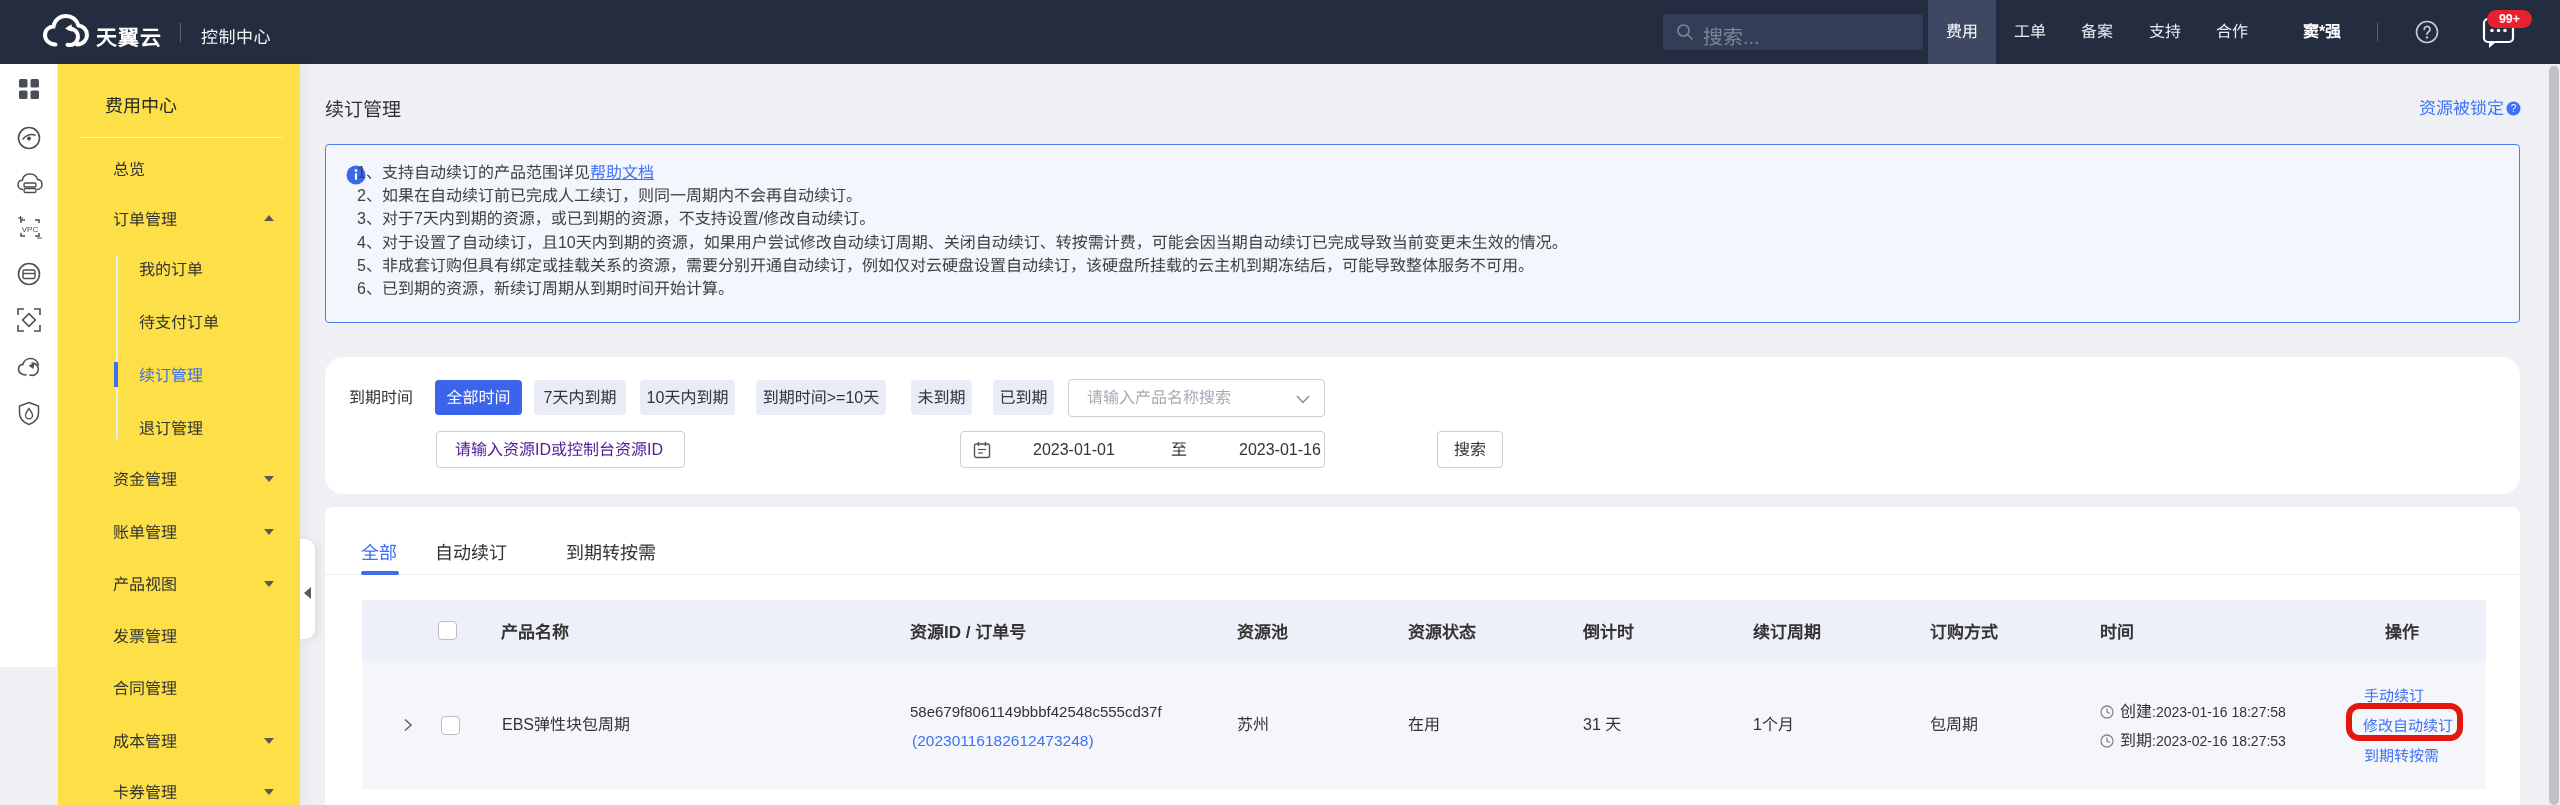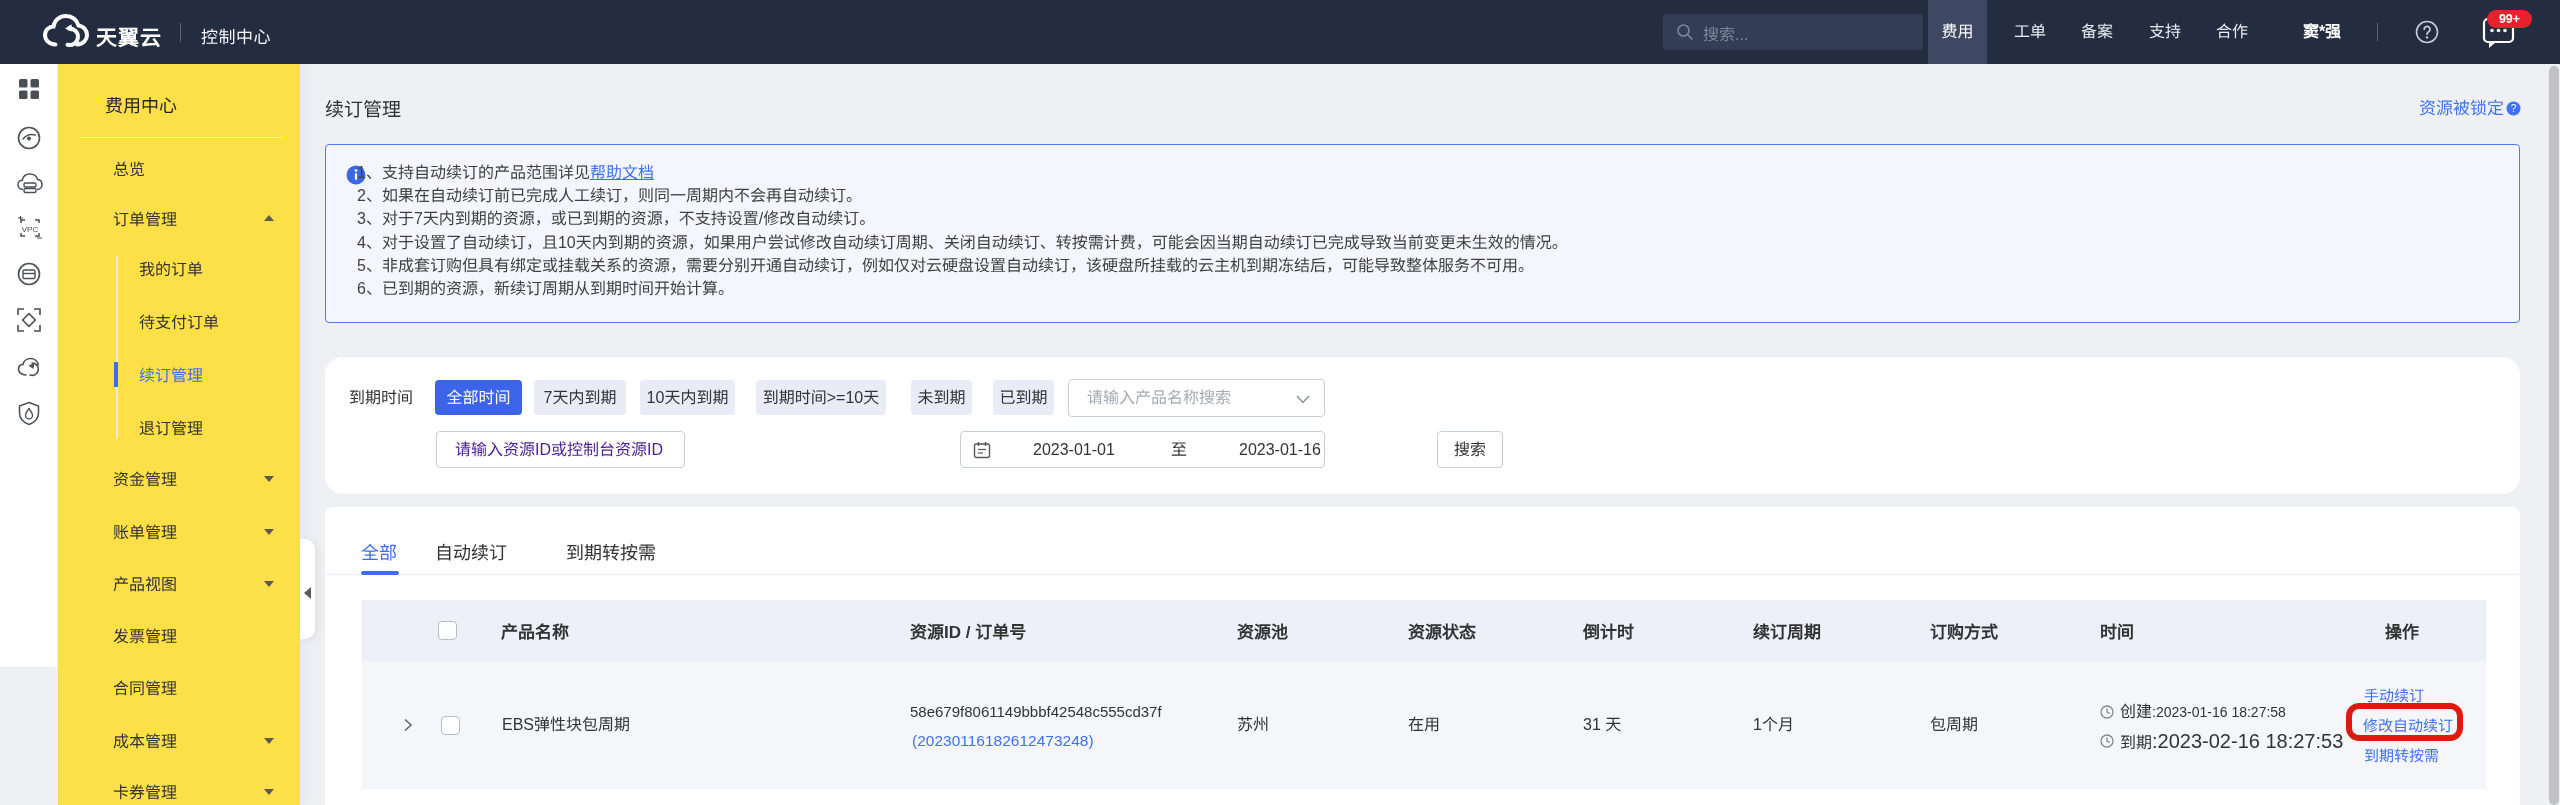--- a/index.html
+++ b/index.html
@@ -5,23 +5,23 @@
 <style>
 *{margin:0;padding:0;box-sizing:border-box;}
 html,body{width:2560px;height:805px;overflow:hidden;}
 body{font-family:"Liberation Sans",sans-serif;background:#eef0f4;position:relative;color:#333;}
 
 #top{position:absolute;left:0;top:0;width:2560px;height:64px;background:#242c40;}
 #top .logo-txt{position:absolute;left:96px;top:21px;font-size:21px;font-weight:700;color:#fff;letter-spacing:1px;}
 #top .sep1{position:absolute;left:180px;top:23px;width:1px;height:19px;background:rgba(255,255,255,.28);}
 #top .console{position:absolute;left:201px;top:23px;font-size:17px;color:#f2f4f8;letter-spacing:0.5px;}
 #search{position:absolute;left:1663px;top:14px;width:260px;height:36px;background:#333d56;border-radius:4px;}
-#search .ph{position:absolute;left:40px;top:7px;font-size:16px;color:#7d8598;}
+#search .ph{position:absolute;left:40px;top:7px;font-size:20px;color:#7d8598;}
 .navitem{position:absolute;top:0;height:64px;line-height:64px;font-size:16px;color:#e8ebf2;text-align:center;}
-#nav-fee{left:1928px;width:59px;background:#3e4862;color:#fff;}
+#nav-fee{left:1928px;width:68px;background:#3e4862;color:#fff;}
 #uname{font-weight:700;color:#fff;}
 #top .sep2{position:absolute;left:2377px;top:23px;width:1px;height:18px;background:rgba(255,255,255,.25);}
 #badge{position:absolute;left:2487px;top:10px;width:45px;height:18px;border-radius:9px;background:#e7212e;color:#fff;font-size:12.5px;font-weight:700;text-align:center;line-height:18px;z-index:3;}
 
 #rail{position:absolute;left:0;top:64px;width:58px;height:603px;background:#fff;border-right:1px solid #ececec;}
 #rail svg{position:absolute;left:16px;}
 
 #side{position:absolute;left:58px;top:64px;width:242px;height:741px;background:#fde047;box-shadow:5px 0 10px rgba(40,50,80,0.05);}
 #side .ttl{position:absolute;left:47px;top:27px;font-size:18px;font-weight:500;color:#262626;}
 #side .dvd{position:absolute;left:22px;top:73px;width:203px;height:1px;background:#ededed;}
@@ -254,19 +254,19 @@
   <div class="rc" style="left:1605px;">包周期</div>
   <svg style="position:absolute;left:1775px;top:198px;" width="14" height="14" viewBox="0 0 14 14">
       <circle cx="7" cy="7" r="6" fill="none" stroke="#888" stroke-width="1.3"></circle>
       <polyline points="7,3.5 7,7 10,8.5" fill="none" stroke="#888" stroke-width="1.3"></polyline>
     </svg>
   <div class="rc" style="left:1795px;top:197px;">创建<span style="font-size:14px;">:2023-01-16 18:27:58</span></div>
   <svg style="position:absolute;left:1775px;top:227px;" width="14" height="14" viewBox="0 0 14 14">
       <circle cx="7" cy="7" r="6" fill="none" stroke="#888" stroke-width="1.3"></circle>
       <polyline points="7,3.5 7,7 10,8.5" fill="none" stroke="#888" stroke-width="1.3"></polyline>
     </svg>
-  <div class="rc" style="left:1795px;top:226px;">到期<span style="font-size:20px;">:2023-02-16 18:27:53</span></div>
+  <div class="rc" style="left:1795px;top:226px;">到期<span style="font-size:14px;">:2023-02-16 18:27:53</span></div>
   <div class="rc blue" style="left:2039px;top:181px;font-size:15px;">手动续订</div>
   <div class="rc blue" style="left:2038px;top:211px;font-size:15px;">修改自动续订</div>
   <div class="rc blue" style="left:2039px;top:241px;font-size:15px;">到期转按需</div>
   <div id="redbox"></div>
 </div>
 <div id="sbar"></div>
 
 </body></html>

